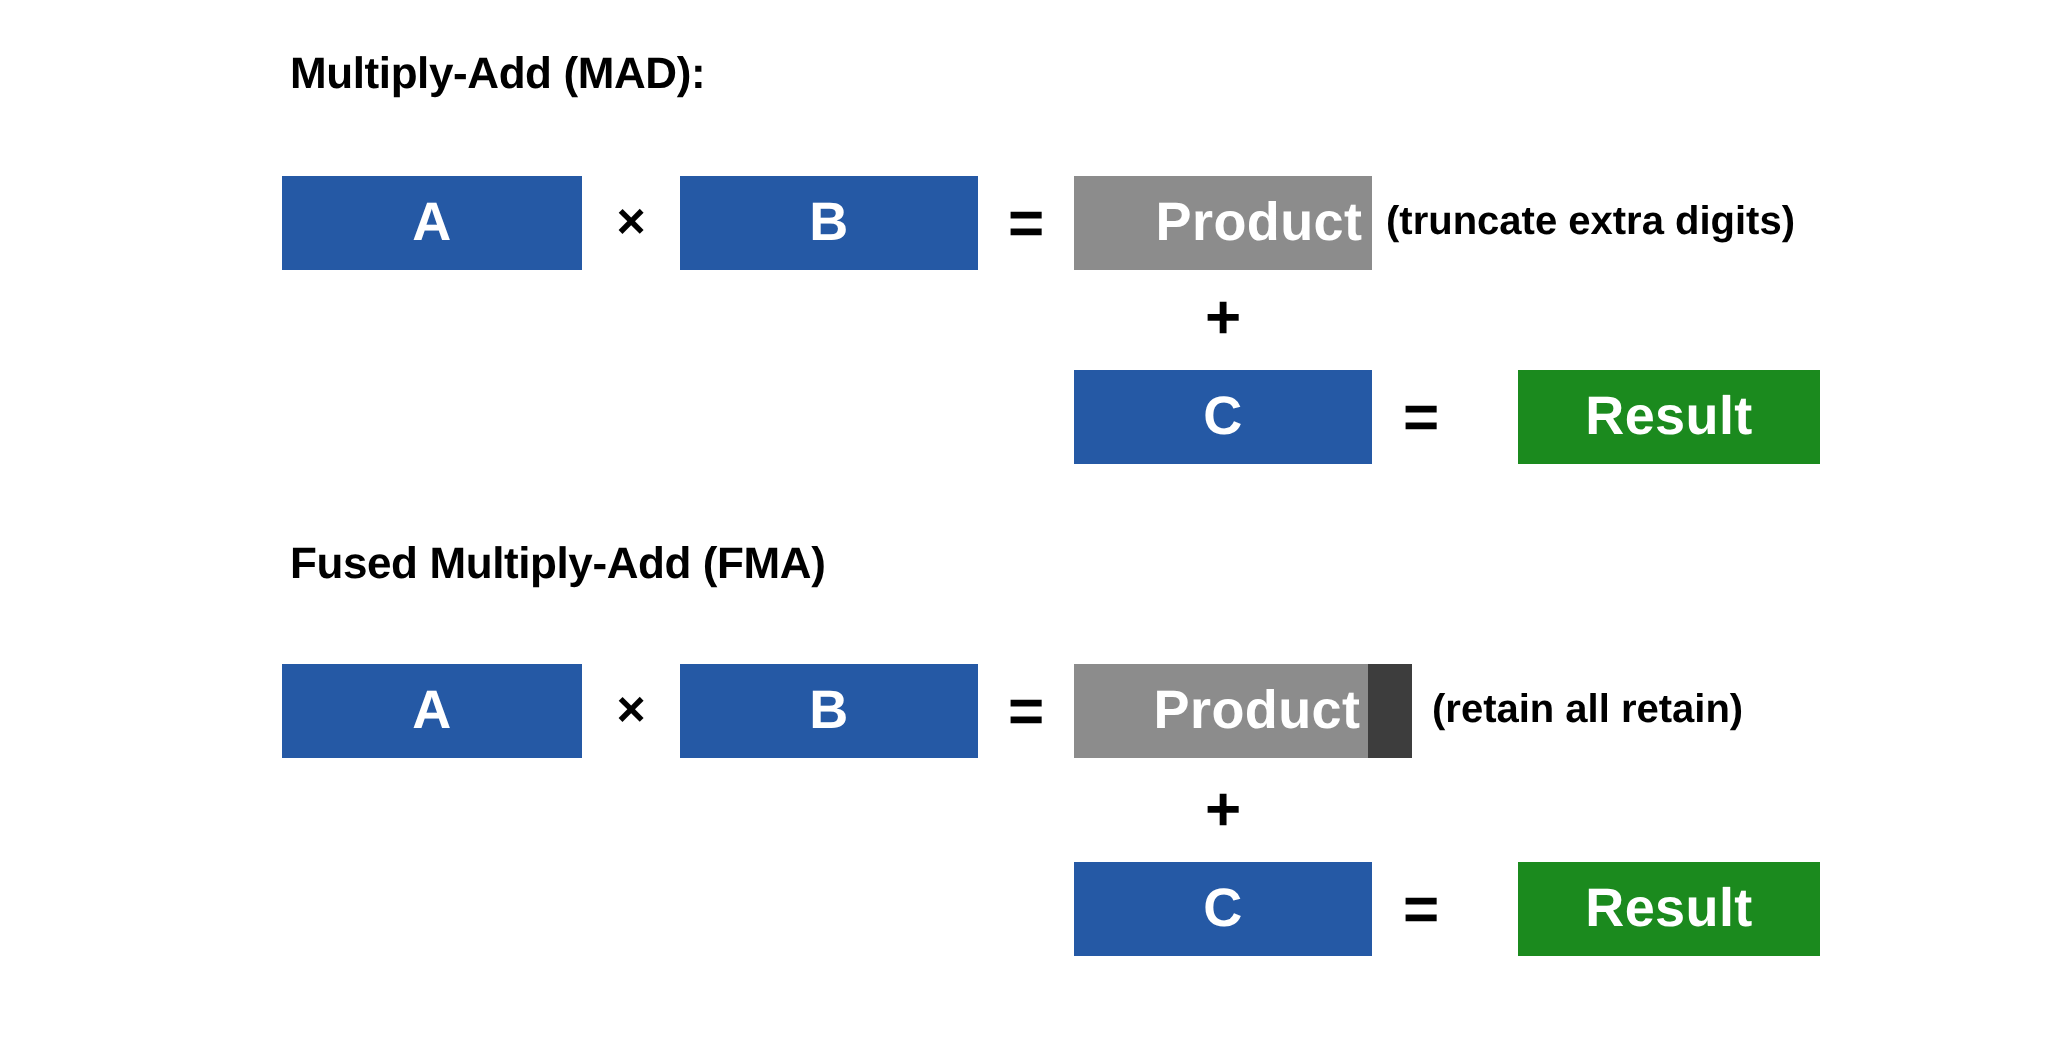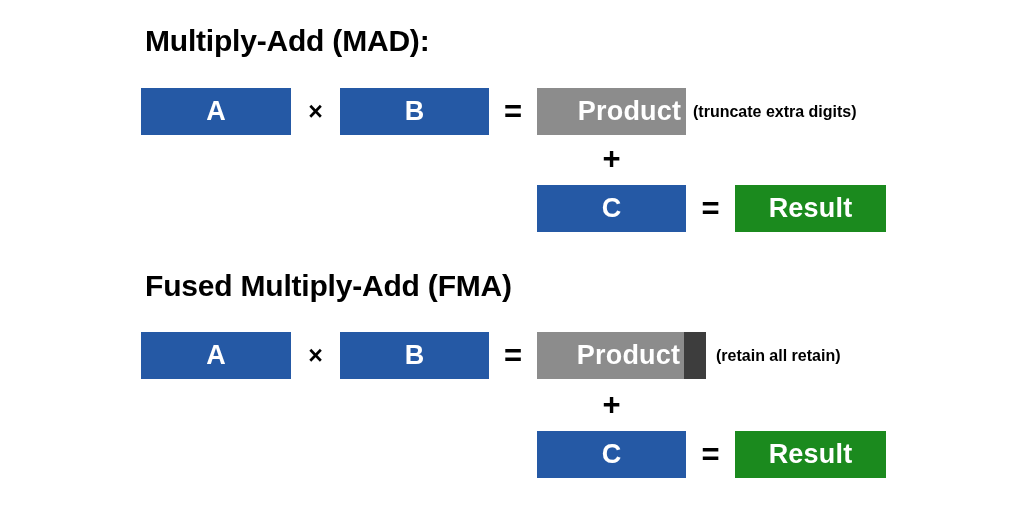--- a/index.html
+++ b/index.html
@@ -14,56 +14,56 @@
   #canvas {
     position: relative;
     width: 1024px;
     height: 528px;
     background: #ffffff;
     overflow: hidden;
   }
   .section-title {
     position: absolute;
     font-weight: bold;
-    font-size: 30px;
+    font-size: 22px;
     color: #000000;
     letter-spacing: -0.2px;
     white-space: nowrap;
   }
   .box {
     position: absolute;
     display: flex;
     align-items: center;
     justify-content: center;
     color: #ffffff;
     font-weight: bold;
     font-size: 27px;
     letter-spacing: 0.2px;
     box-sizing: border-box;
   }
   .box-blue   { background: #2559a5; }
   .box-gray   { background: #8c8c8c; padding-left: 36px; }
-  .box-green  { background: #1b8a1e; }
+  .box-green  { background: #1b8a1e; margin-left: 24px; }
   .box-dark   { background: #3d3d3d; }
   .op {
     position: absolute;
     font-weight: bold;
     color: #000000;
     display: flex;
     align-items: center;
     justify-content: center;
     line-height: 1;
   }
   .op-times  { font-size: 25px; }
   .op-equals { font-size: 31px; }
   .op-plus   { font-size: 31px; }
   .note {
     position: absolute;
     font-weight: bold;
-    font-size: 16px;
+    font-size: 20px;
     color: #000000;
     white-space: nowrap;
     display: flex;
     align-items: center;
   }
 </style>
 </head>
 <body>
 
 <div id="canvas">

